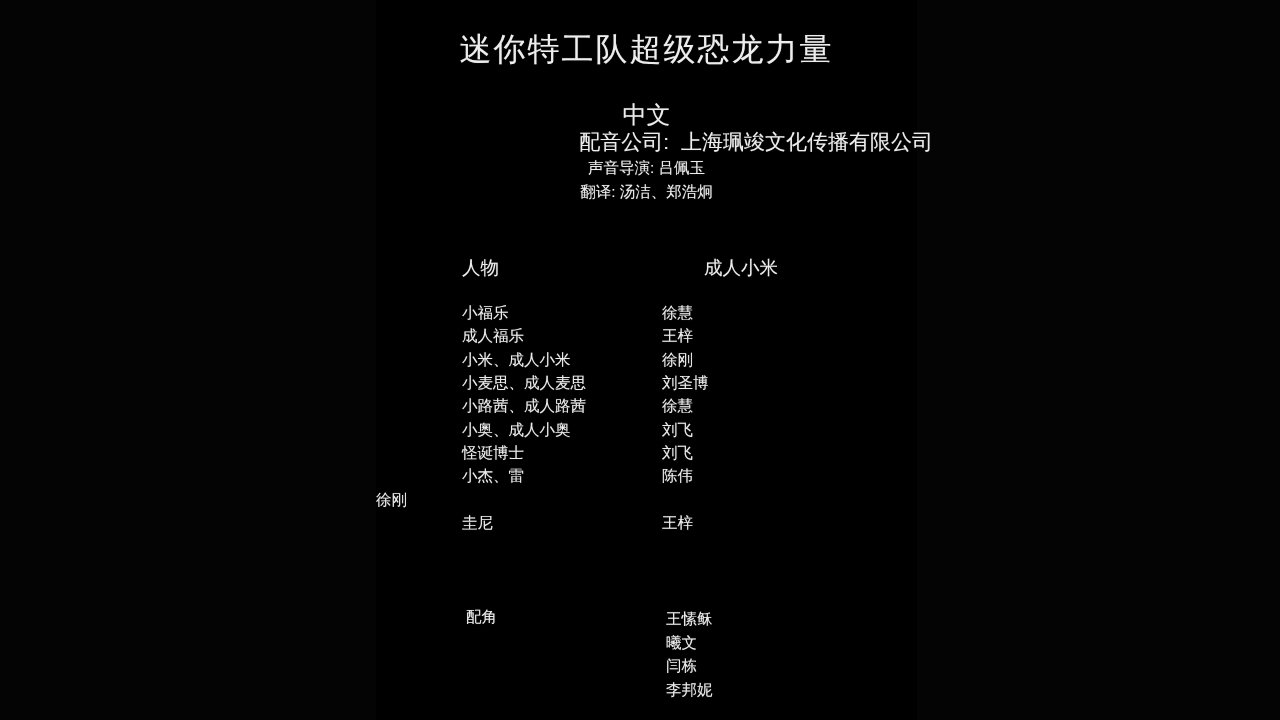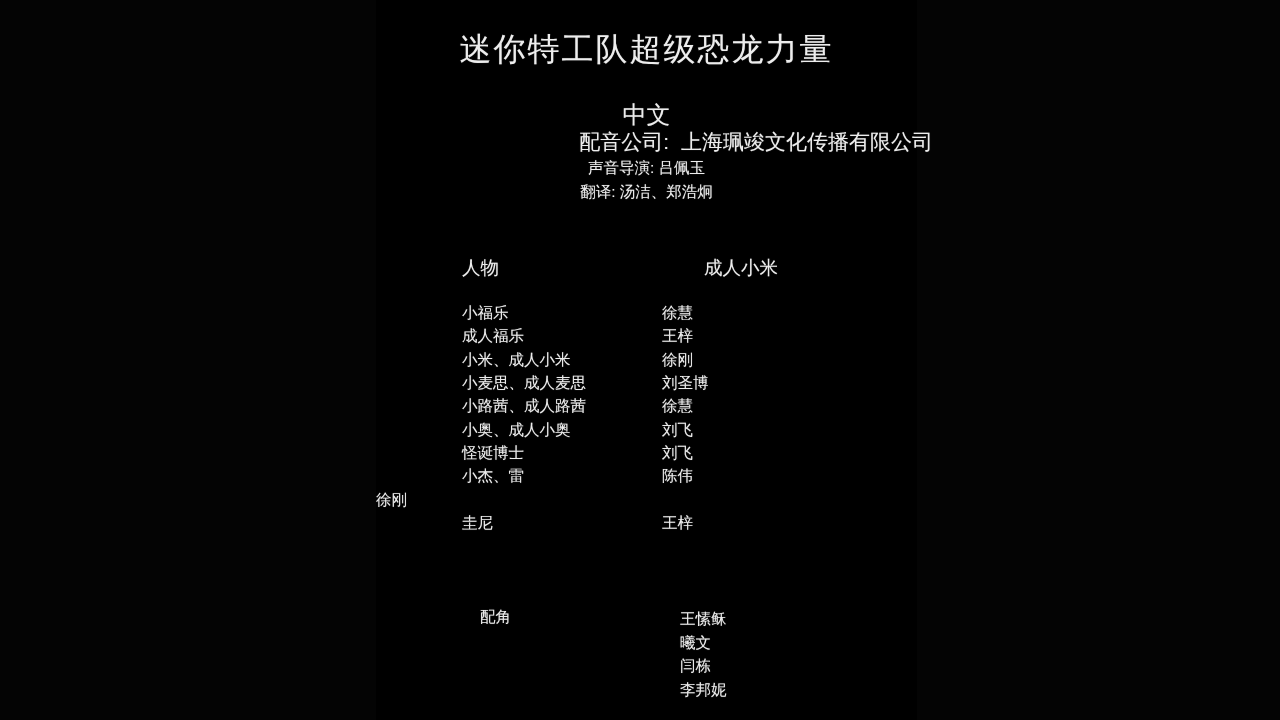--- a/index.html
+++ b/index.html
@@ -85,21 +85,21 @@
     font-size: 15.5px;
   }
   .cast-row {
     display: flex;
     height: 23.33px;
   }
   .cast-row .cell-character { margin-left: 86px; width: 200px; }
   .supporting {
     position: absolute;
     top: 607px;
-    left: 18px;
+    left: 4px;
     width: 100%;
     font-size: 15.5px;
     display: flex;
   }
   .supporting .supporting-label { margin-left: 86px; width: 200px; }
   .supporting .supporting-names div { line-height: 23.5px; }
 </style>
 </head>
 <body>
 

